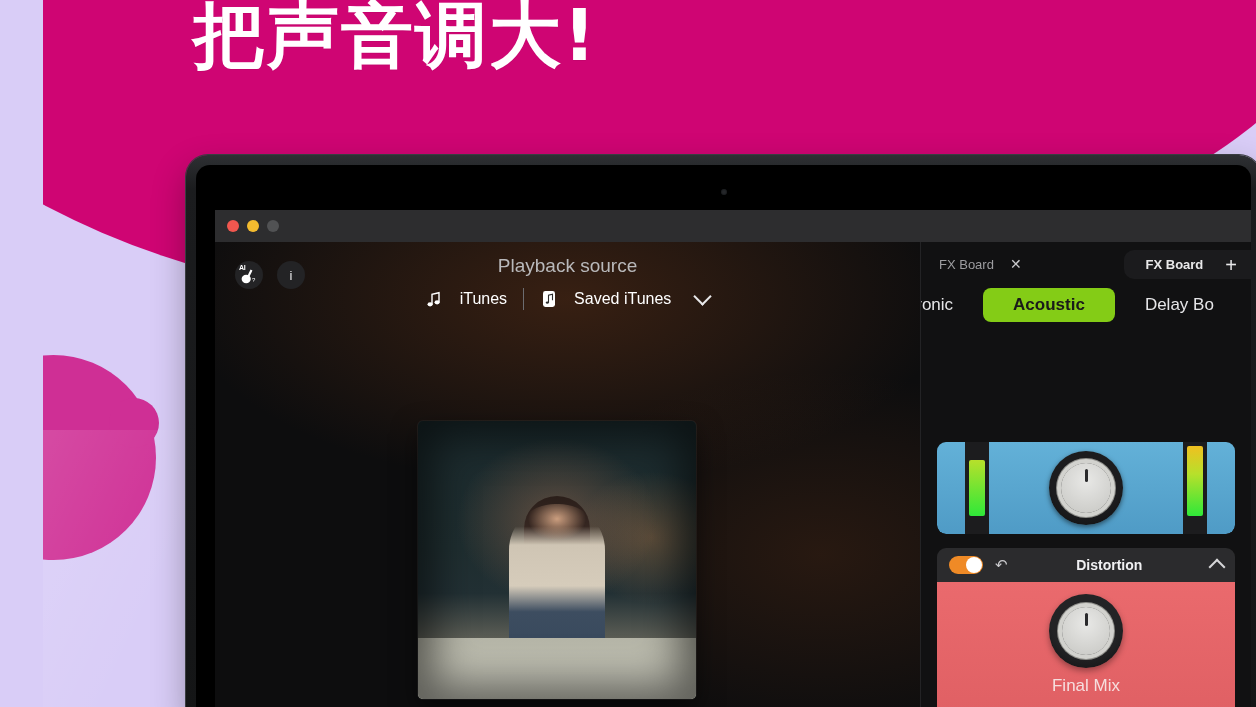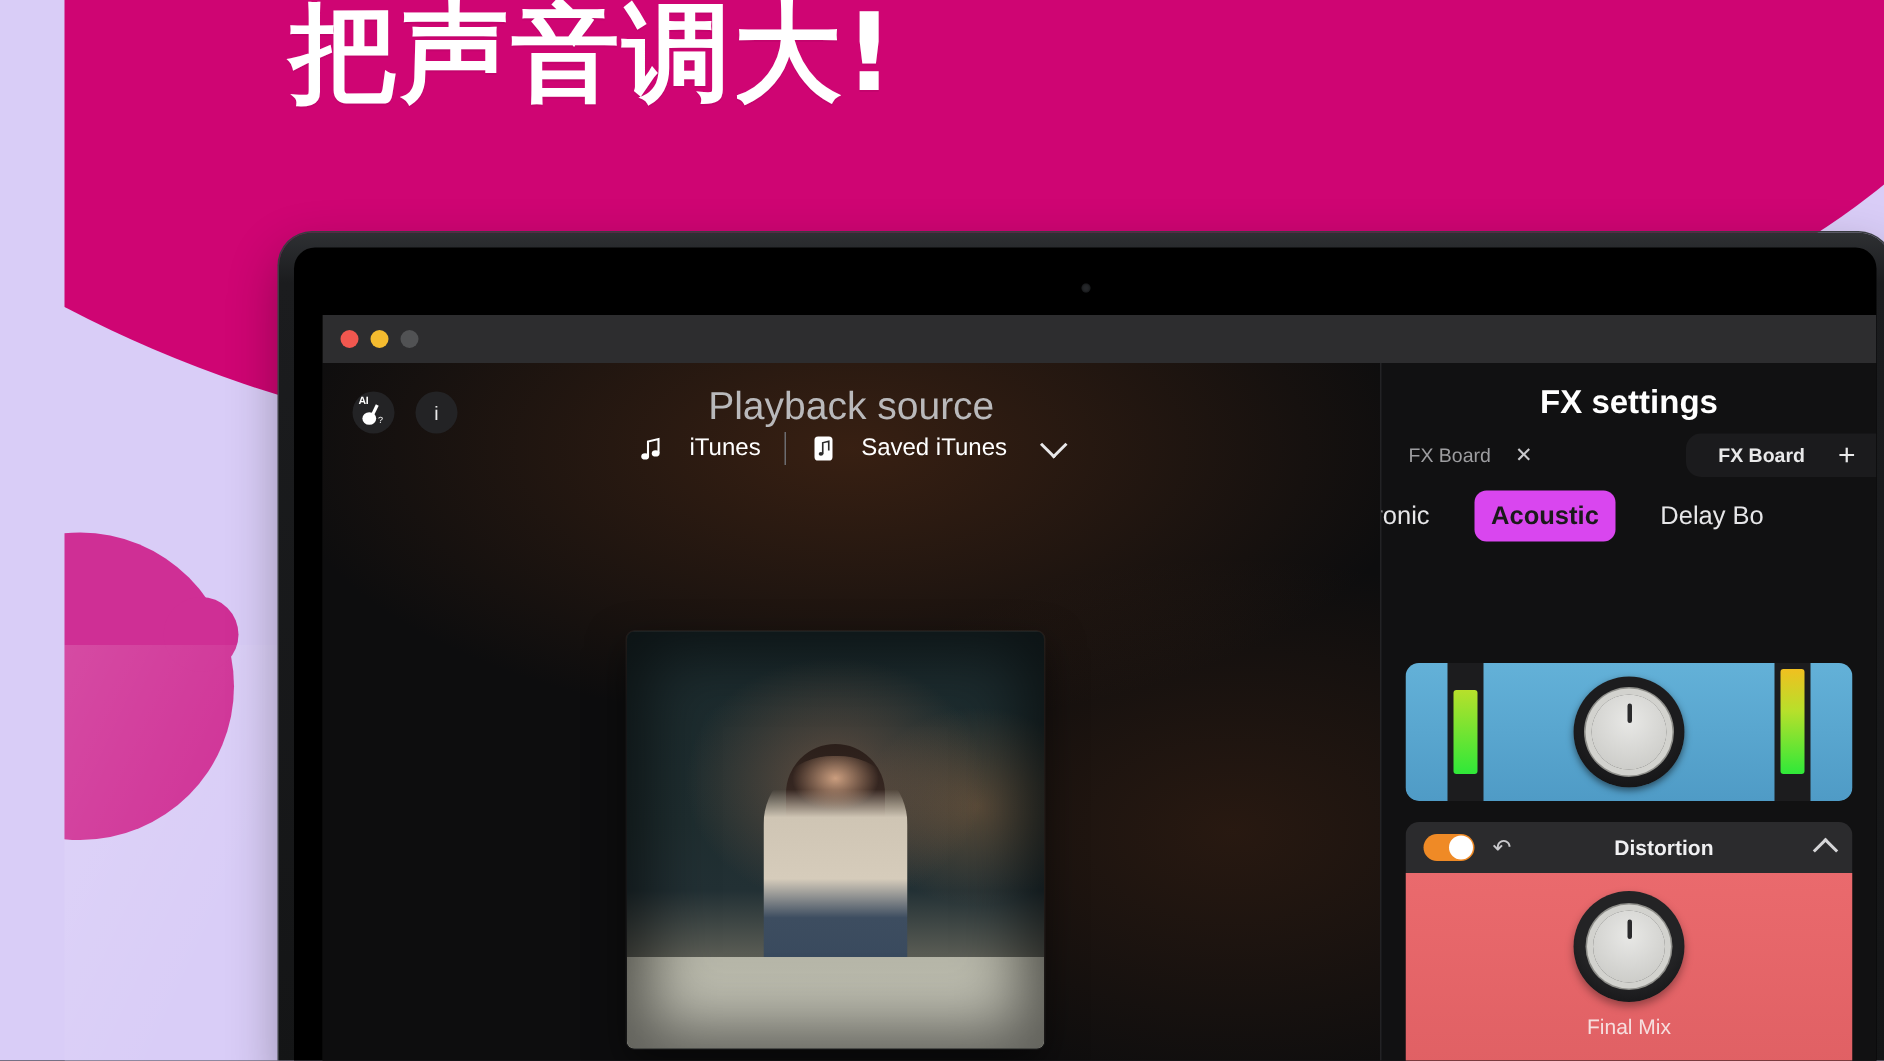--- a/index.html
+++ b/index.html
@@ -89,21 +89,21 @@
     font-size:13px;
   }
   .ai-glyph{position:relative;width:20px;height:20px;}
   .ai-glyph .ai-text{
     position:absolute;left:0;top:-1px;font-size:7px;font-weight:bold;color:#fff;
     letter-spacing:-.3px;
   }
 
   .pb-title{
     position:absolute;left:0;right:0;top:13px;text-align:center;
-    font-size:26px;color:#b9b9bb;font-weight:400;
+    font-size:19px;color:#b9b9bb;font-weight:400;
   }
   .source-row{
     position:absolute;left:0;right:0;top:46px;
     display:flex;align-items:center;justify-content:center;gap:0;
     color:#fff;font-size:16px;
   }
   .src{display:flex;align-items:center;gap:17px;padding:0 16px;}
   .src-divider{width:1px;height:22px;background:#6c6c70;}
   .src-ico{width:17px;height:19px;display:flex;align-items:center;justify-content:center;}
   .chev-down{
@@ -168,22 +168,22 @@
     color:#e9e9ea;font-size:13px;font-weight:bold;
   }
   .fx-add .plus{font-size:20px;font-weight:400;line-height:14px;}
 
   .preset-row{
     display:flex;align-items:center;gap:24px;margin-top:16px;padding-left:0;
     white-space:nowrap;position:relative;left:-24px;
   }
   .preset{font-size:17px;color:#e6e6e8;padding:0 6px;}
   .preset.active{
-    background:#d946ef;color:#1a1a1a;font-weight:bold;
-    border-radius:8px;padding:7px 11px;
+    background:#84cc16;color:#1a1a1a;font-weight:bold;
+    border-radius:8px;padding:7px 30px;
   }
 
   .modules{position:absolute;left:16px;right:16px;top:200px;bottom:0;}
   .module{border-radius:9px;overflow:hidden;margin-bottom:14px;}
   .mod-head{
     height:34px;background:#2b2b2d;display:flex;align-items:center;padding:0 12px;gap:12px;
   }
   .toggle{
     width:34px;height:18px;border-radius:9px;background:#ef8a26;position:relative;flex:0 0 34px;
   }
@@ -238,21 +238,21 @@
     display:flex;align-items:flex-start;justify-content:space-around;padding-top:12px;
   }
   .knob-unit{width:104px;text-align:center;}
   .knob-med{
     width:74px;height:74px;margin:0 auto;border-radius:50%;
     background:radial-gradient(circle at 50% 38%,#232325 58%,#0e0e10 100%);
     display:flex;align-items:center;justify-content:center;
     box-shadow:0 3px 6px rgba(0,0,0,.35);
   }
   .knob-med .knob-face{width:48px;height:48px;box-shadow:0 0 0 4px #d2d2ce,0 0 0 5px #8e8e8a;}
-  .knob-label{margin-top:8px;color:#f6dede;font-size:14px;}
+  .knob-label{margin-top:8px;color:#f6dede;font-size:17px;}
 </style>
 </head>
 <body>
 
 <div class="stage">
 
   <div class="bg-lavender"></div>
   <div class="bg-magenta"></div>
   <div class="bg-circle-big"></div>
   <div class="bg-circle-small"></div>
@@ -324,21 +324,20 @@
                 <div class="hair"></div>
                 <div class="figure"></div>
                 <div class="counter"></div>
               </div>
               <div class="art-vignette"></div>
             </div>
 
           </div>
 
           <div class="fx">
-            <div class="fx-title">FX settings</div>
 
             <div class="fx-tabs">
               <div class="fx-tab">
                 <span>FX Board</span>
                 <span class="close-x">✕</span>
               </div>
               <div class="fx-add">
                 <span>FX Board</span>
                 <span class="plus">+</span>
               </div>

